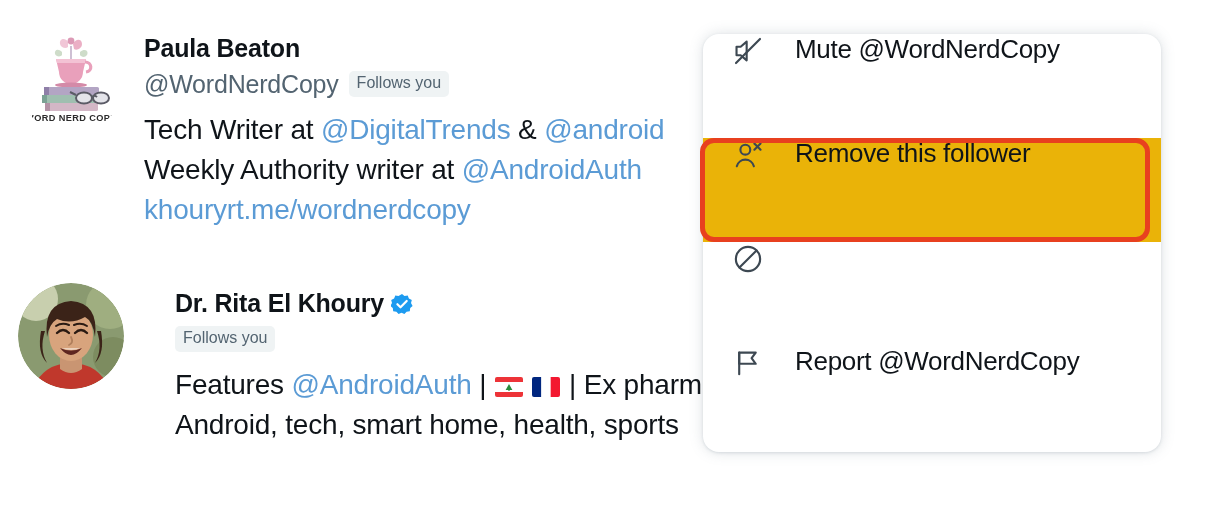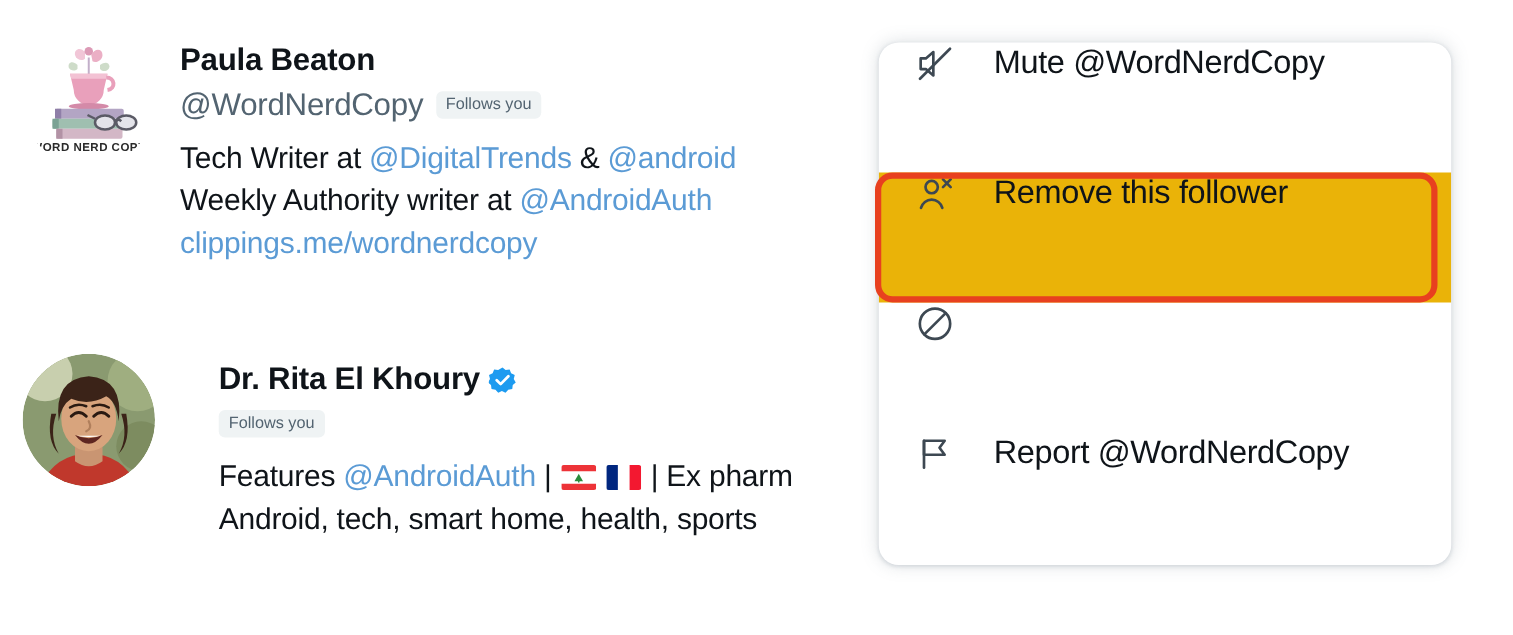--- a/index.html
+++ b/index.html
@@ -75,30 +75,30 @@
   }
   .handle {
     font-size: 25px;
     color: #536471;
     letter-spacing: -0.2px;
     white-space: nowrap;
   }
   .follows-you {
     background: #eff3f4;
     color: #536471;
-    font-size: 13px;
+    font-size: 16px;
     border-radius: 5px;
     padding: 3px 8px 4px;
     line-height: 1.15;
     white-space: nowrap;
   }
 
   .bio {
     margin-top: 11px;
-    font-size: 24px;
+    font-size: 28px;
     line-height: 1.42;
     color: #0f1419;
     letter-spacing: -0.2px;
     white-space: nowrap;
   }
   .bio .mention, .bio .url { color: #5b9bd5; }
   .bio-line { display: block; }
   .flag-img {
     display: inline-block;
     vertical-align: -3px;
@@ -221,21 +221,21 @@
         <span class="follows-you">Follows you</span>
       </div>
       <div class="bio">
         <span class="bio-line">
           <span>Tech Writer at </span><span class="mention">@DigitalTrends</span><span> &amp; </span><span class="mention">@android</span>
         </span>
         <span class="bio-line">
           <span>Weekly Authority writer at </span><span class="mention">@AndroidAuth</span>
         </span>
         <span class="bio-line">
-          <span class="url">clippings.me/wordnerdcopy</span>
+          <span class="url">khouryrt.me/wordnerdcopy</span>
         </span>
       </div>
     </div>
   </div>
 
   <div class="profile" id="profile-2">
     <div class="avatar">
       <svg viewBox="0 0 106 106" xmlns="http://www.w3.org/2000/svg" aria-hidden="true">
         <defs>
           <clipPath id="avclip2">

